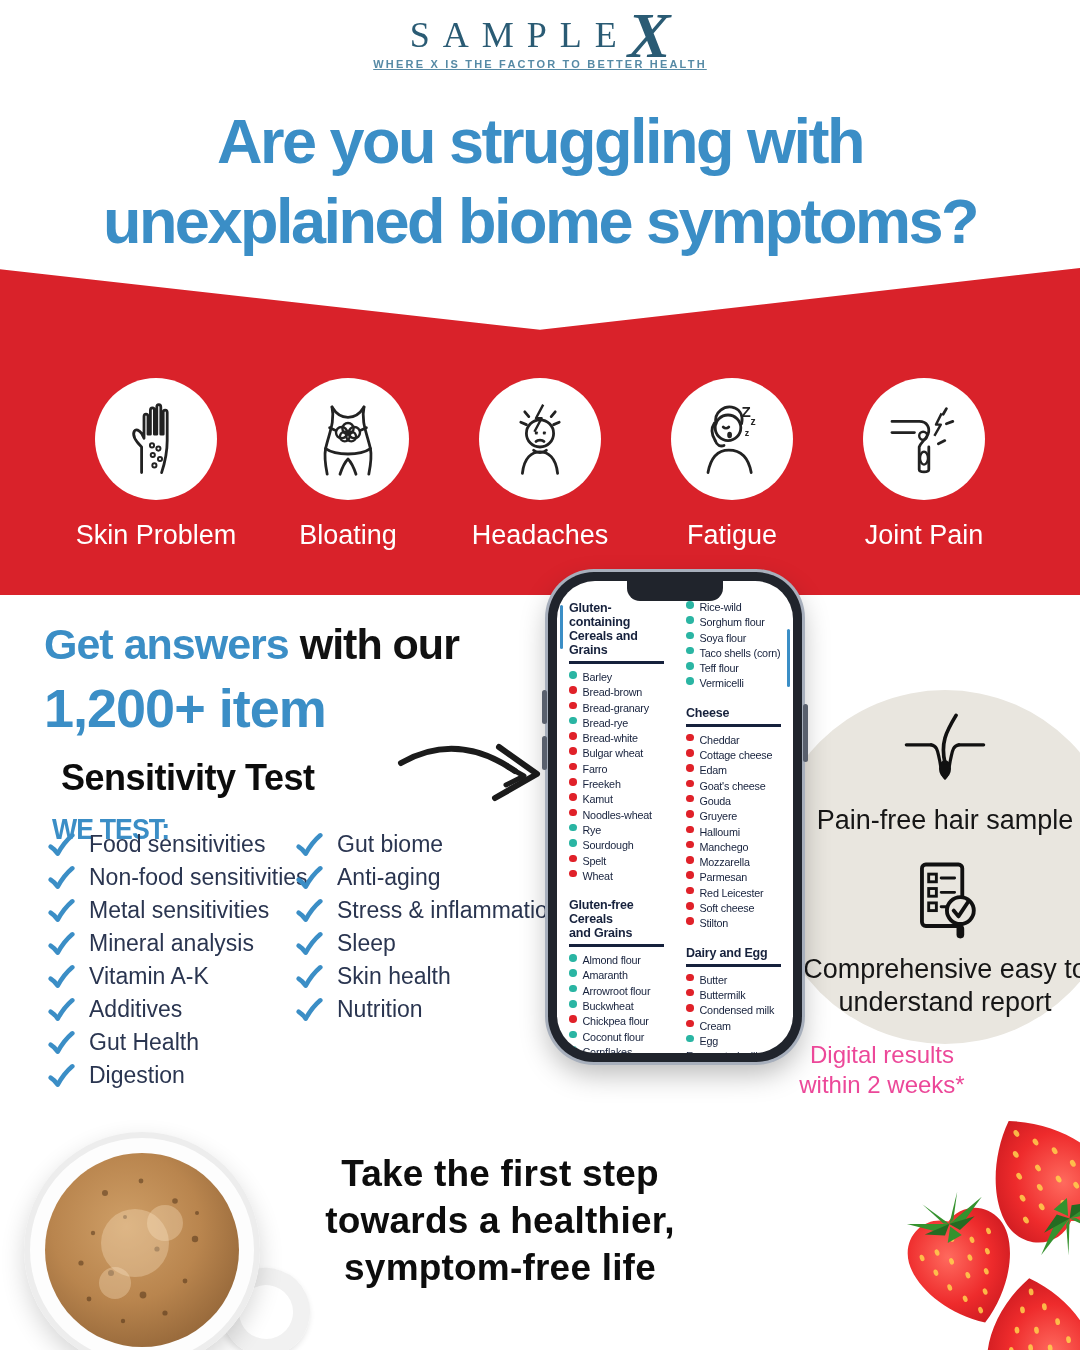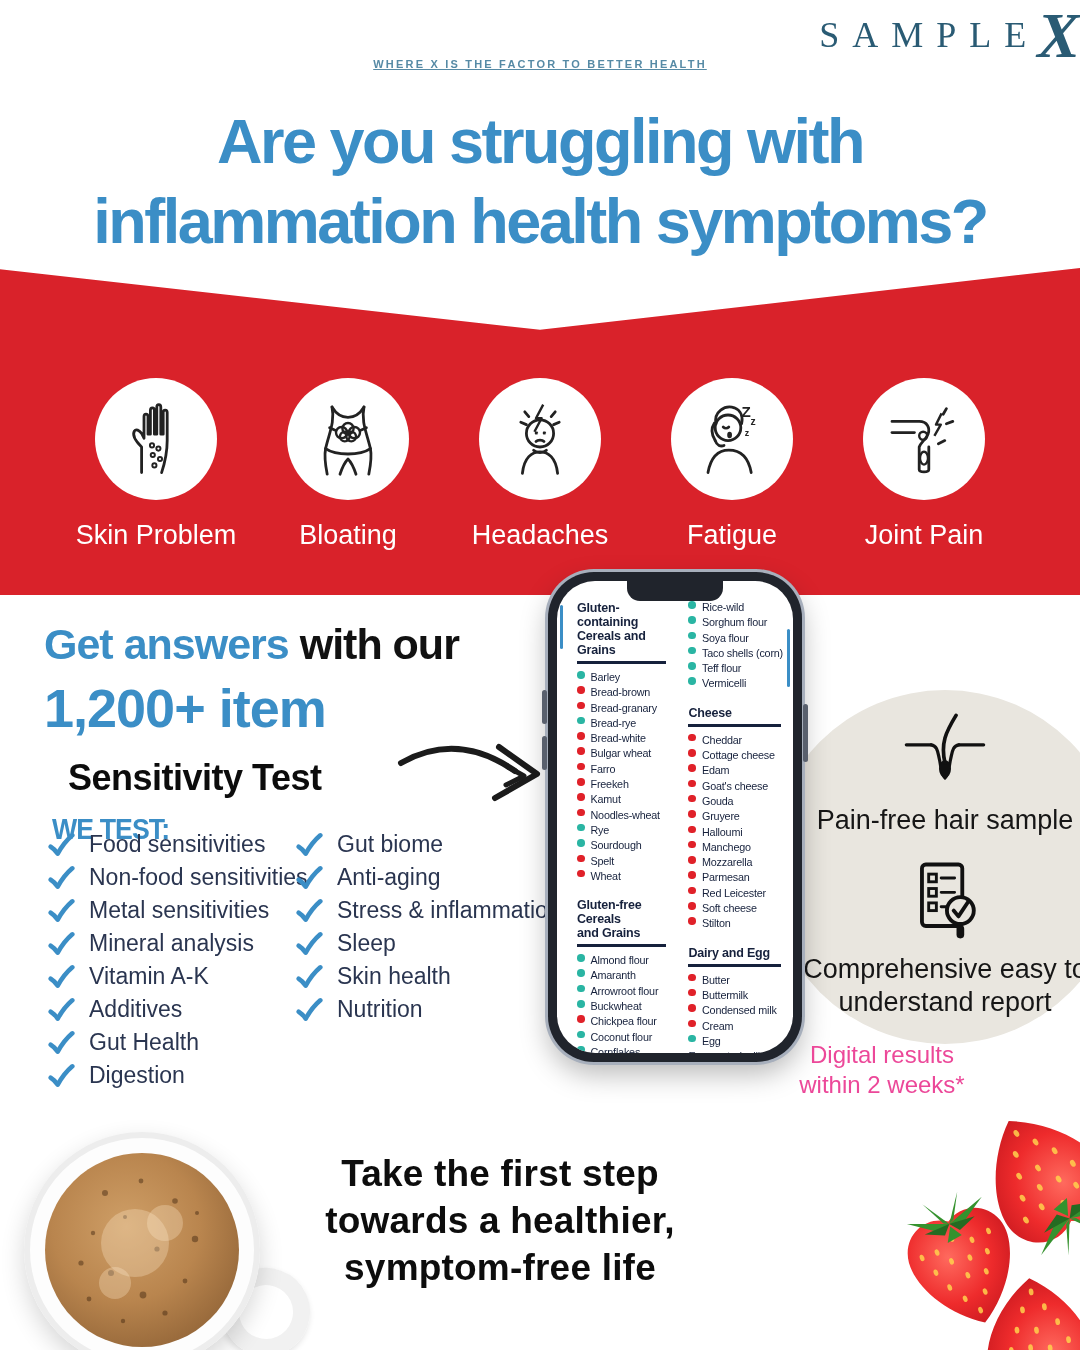--- a/index.html
+++ b/index.html
@@ -1,20 +1,20 @@
 <!DOCTYPE html>
 <html><head>
 <meta charset="utf-8">
 <style>
   html,body{margin:0;padding:0;background:#fff;}
   .page{position:relative;width:1080px;height:1350px;margin:0 auto;background:#fff;overflow:hidden;
         font-family:"Liberation Sans", sans-serif;color:#222;}
   
   .logo{position:absolute;top:14px;left:0;width:100%;text-align:center;}
-  .logo-line{display:flex;justify-content:flex-end;align-items:flex-end;gap:6px;}
+  .logo-line{display:flex;justify-content:center;align-items:flex-end;gap:6px;}
   .logo-word{font-family:"Liberation Serif", serif;font-size:36px;letter-spacing:13px;color:var(--logo-navy);}
   .logo-x{font-family:"Liberation Serif", serif;font-style:italic;font-size:64px;line-height:40px;
           font-weight:bold;color:var(--logo-navy);margin-left:-8px;}
   .logo-tag{font-size:11px;letter-spacing:2.2px;color:var(--tagline-blue);margin-top:2px;font-weight:bold;text-decoration:underline;}
   
   .headline{position:absolute;top:101px;left:0;width:100%;text-align:center;
             font-weight:bold;font-size:63px;line-height:80px;letter-spacing:-2.5px;color:var(--blue);white-space:nowrap;}
   
   .red-band{position:absolute;top:266px;left:0;width:1080px;height:329px;background:var(--red);
             clip-path:polygon(0 1%,50% 19.4%,100% 0.6%,100% 100%,0 100%);}
@@ -23,21 +23,21 @@
   .symptom{width:192px;display:flex;flex-direction:column;align-items:center;}
   .symptom-circle{width:122px;height:122px;border-radius:50%;background:#fff;display:flex;
                   align-items:center;justify-content:center;}
   .symptom-circle svg{width:80px;height:80px;}
   .symptom-label{margin-top:20px;color:#fff;font-size:27px;white-space:nowrap;}
   
   .offer{position:absolute;left:44px;top:620px;}
   .lead{font-size:43px;font-weight:bold;letter-spacing:-1px;color:#111;}
   .lead .blue{color:var(--blue);}
   .count{font-size:54px;font-weight:bold;letter-spacing:-1px;color:var(--blue);margin-top:8px;}
-  .testname{font-size:36px;font-weight:bold;color:#0c0c0c;margin:18px 0 0 24px;letter-spacing:-0.5px;}
+  .testname{font-size:36px;font-weight:bold;color:#0c0c0c;margin:18px 0 0 17px;letter-spacing:-0.5px;}
   .wetest{font-size:29px;font-weight:bold;color:var(--blue);margin:14px 0 0 8px;letter-spacing:-1px;
           display:inline-block;transform:scaleX(.92);transform-origin:left;}
   
   .checklist-col{position:absolute;top:828px;}
   .col-left{left:48px;}
   .col-right{left:296px;}
   .check-row{display:flex;align-items:center;height:33px;gap:14px;}
   .check-row svg{width:27px;height:27px;flex:none;}
   .check-label{font-size:23px;color:var(--navy);white-space:nowrap;}
   
@@ -50,21 +50,21 @@
   .digital{position:absolute;left:772px;top:1040px;width:220px;text-align:center;
            font-size:24px;line-height:30px;color:#ec4899;}
   
   .phone{position:absolute;left:548px;top:572px;width:254px;height:490px;background:#20242c;
          border-radius:46px;padding:9px;box-sizing:border-box;
          box-shadow:0 0 0 3px #a7afbc,0 12px 28px rgba(0,0,0,.28);}
   .notch{position:absolute;top:8px;left:50%;transform:translateX(-50%);width:96px;height:21px;
          background:#20242c;border-radius:0 0 13px 13px;z-index:5;}
   .sidebtn{position:absolute;background:#59606d;border-radius:3px;}
   .screen{position:relative;width:100%;height:100%;background:#fff;border-radius:38px;overflow:hidden;
-          padding:20px 10px 6px 20px;box-sizing:border-box;display:flex;gap:20px;}
+          padding:20px 10px 6px 12px;box-sizing:border-box;display:flex;gap:20px;}
   .scrollmark{position:absolute;width:3px;background:var(--blue);border-radius:2px;}
   .ph-col{width:50%;}
   .ph-block{margin-bottom:13px;}
   .ph-header{font-size:12.5px;font-weight:bold;color:var(--phone-navy);line-height:14px;letter-spacing:-0.2px;}
   .ph-underline{height:3px;background:var(--phone-navy);margin:4px 2px 7px 0;}
   .ph-item{display:flex;gap:6px;height:15.3px;}
   .dot{width:7.5px;height:7.5px;border-radius:50%;flex:none;}
   .dot-safe{background:var(--teal);}
   .dot-flag{background:var(--flagred);}
   .ph-label{font-size:10.8px;color:var(--phone-navy);white-space:nowrap;letter-spacing:-0.2px;}
@@ -91,21 +91,21 @@
   <div class="logo">
     <div class="logo-line">
       <span class="logo-word">SAMPLE</span>
       <span class="logo-x">X</span>
     </div>
     <div class="logo-tag">WHERE X IS THE FACTOR TO BETTER HEALTH</div>
   </div>
 
   <div class="headline">
     <div>Are you struggling with</div>
-    <div>inflammation health symptoms?</div>
+    <div>unexplained biome symptoms?</div>
   </div>
 
   <div class="red-band"></div>
   <div class="symptoms">
       <div class="symptom">
         <div class="symptom-circle">
           <svg viewBox="0 0 100 100">
             <path d="M32,92 L32,60 C25,53 20,45 23,40 C25,37 29,39 32,43 L35,49 L35,22 C35,18 40,18 40,22 L40,44 L43,44 L43,14 C43,10 48,10 48,14 L48,44 L51,44 L51,10 C51,6 56,6 56,10 L56,44 L59,44 L59,17 C59,13 64,13 64,17 L64,52 C64,70 61,80 57,92" fill="none" stroke="#222" stroke-width="3.5" stroke-linecap="round" stroke-linejoin="round"></path>
             <g fill="none" stroke="#222" stroke-width="2.4">
               <circle cx="45" cy="58" r="2.6"></circle>

